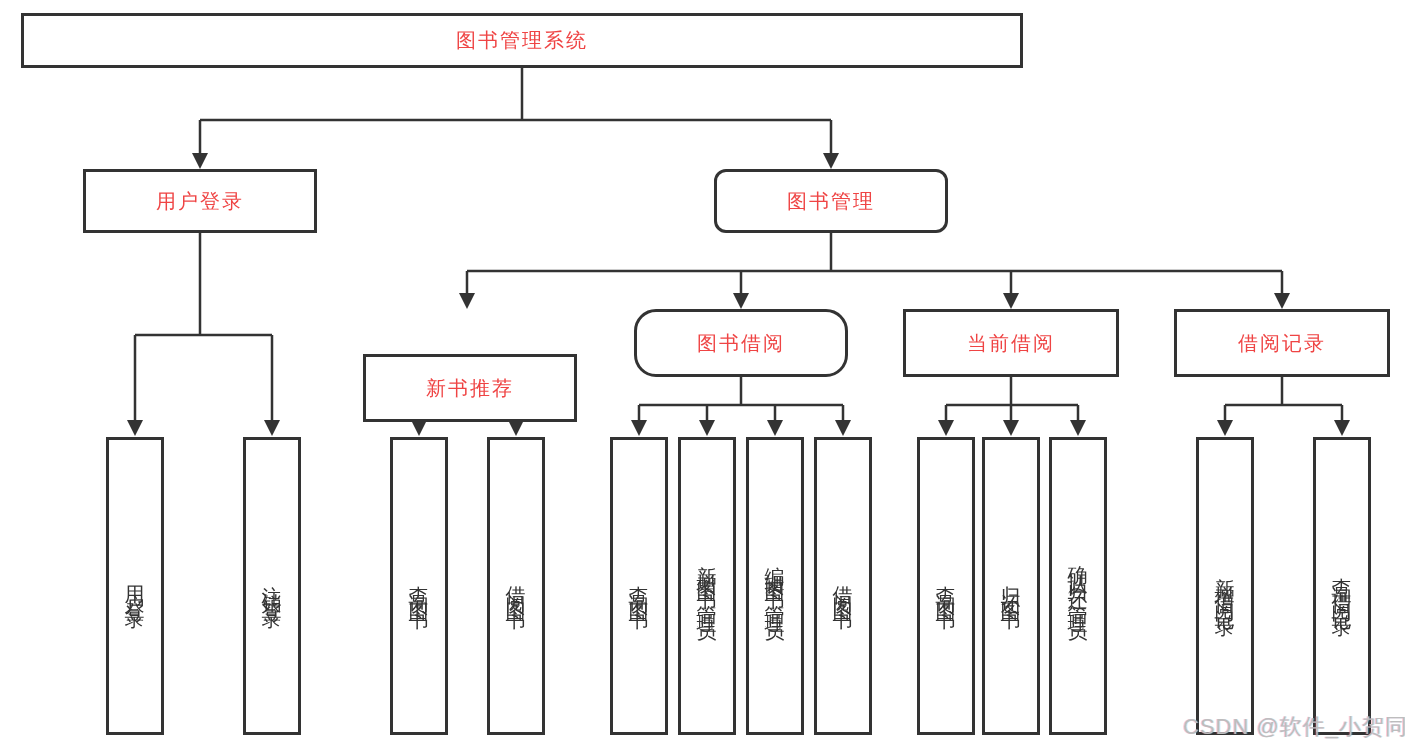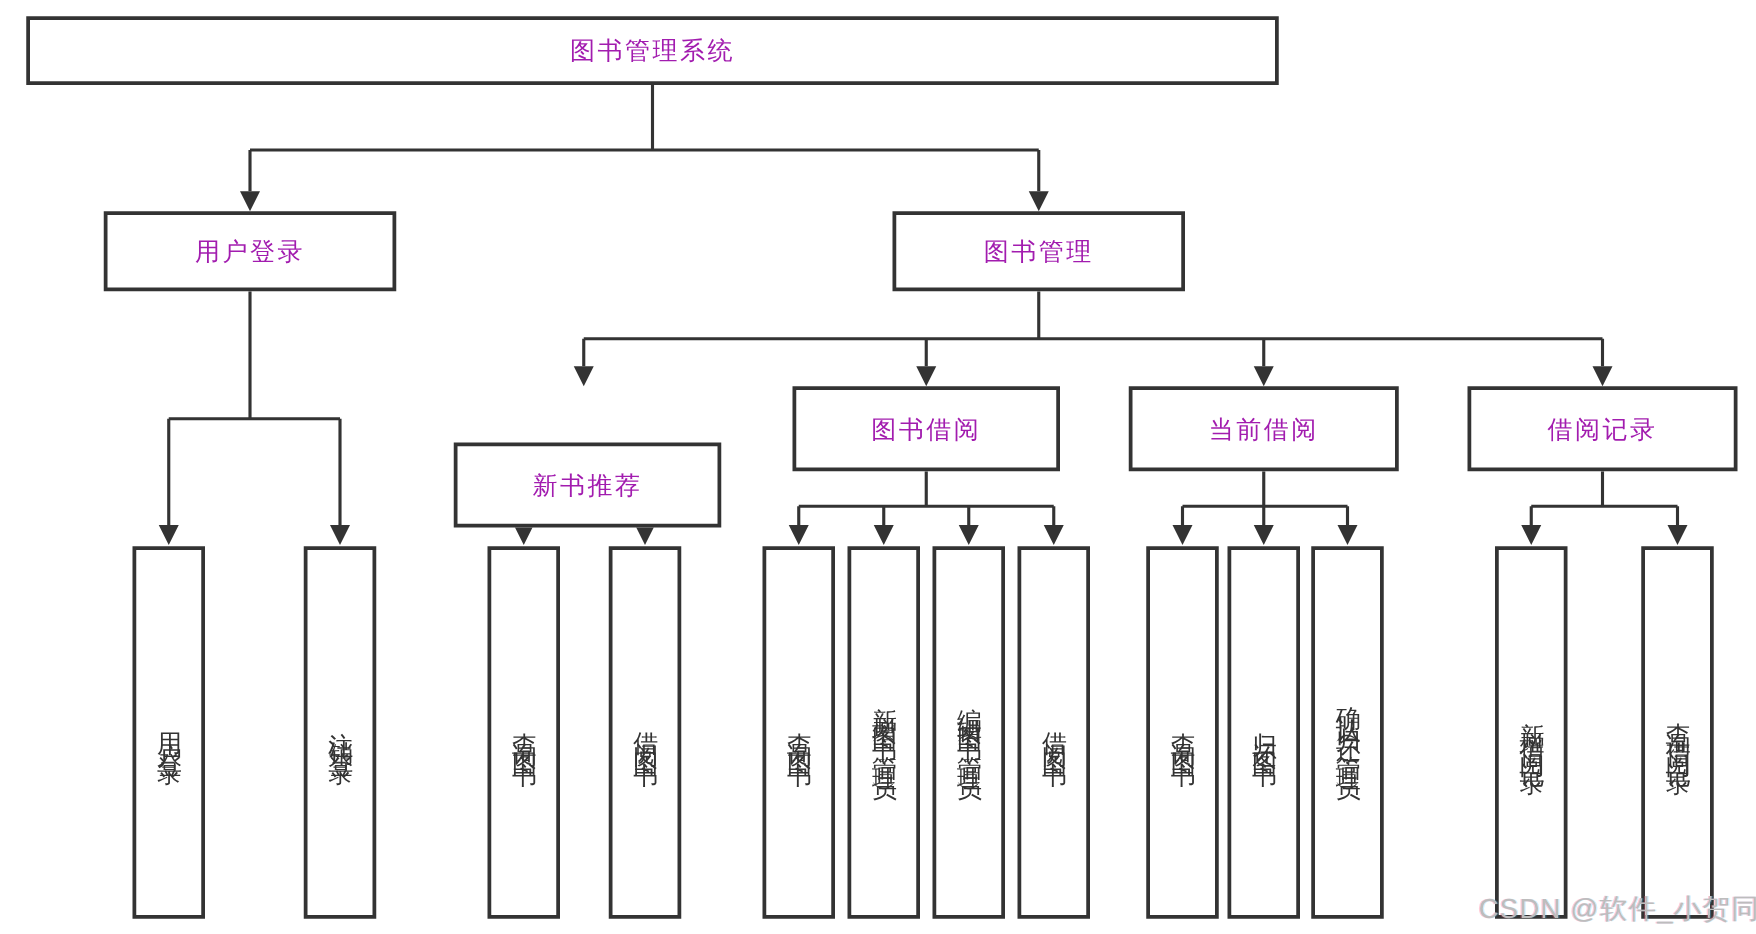--- a/index.html
+++ b/index.html
@@ -17,31 +17,31 @@
     z-index: 0;
   }
   .node {
     position: absolute;
     box-sizing: border-box;
     background: #ffffff;
     border: 3px solid #333333;
     display: flex;
     align-items: center;
     justify-content: center;
-    color: #a21caf;
+    color: #ef4444;
     font-size: 20px;
     letter-spacing: 2px;
     z-index: 1;
   }
   .node.root  { left: 21px;  top: 13px;  width: 1002px; height: 55px; }
   .node.lv2a  { left: 83px;  top: 169px; width: 234px;  height: 64px; }
-  .node.lv2b  { left: 714px; top: 169px; width: 234px;  height: 64px; }
+  .node.lv2b  { left: 714px; top: 169px; width: 234px;  height: 64px; border-radius: 12px; }
   .node.lv3   { top: 309px;  height: 68px; }
   .node.lv3a  { left: 363px;  width: 214px; margin-top: 45px; }
-  .node.lv3b  { left: 634px;  width: 214px; }
+  .node.lv3b  { left: 634px;  width: 214px; border-radius: 22px; }
   .node.lv3c  { left: 903px;  width: 216px; }
   .node.lv3d  { left: 1174px; width: 216px; }
   .leaf {
     position: absolute;
     box-sizing: border-box;
     top: 437px;
     width: 58px;
     height: 298px;
     background: #ffffff;
     border: 3px solid #333333;

